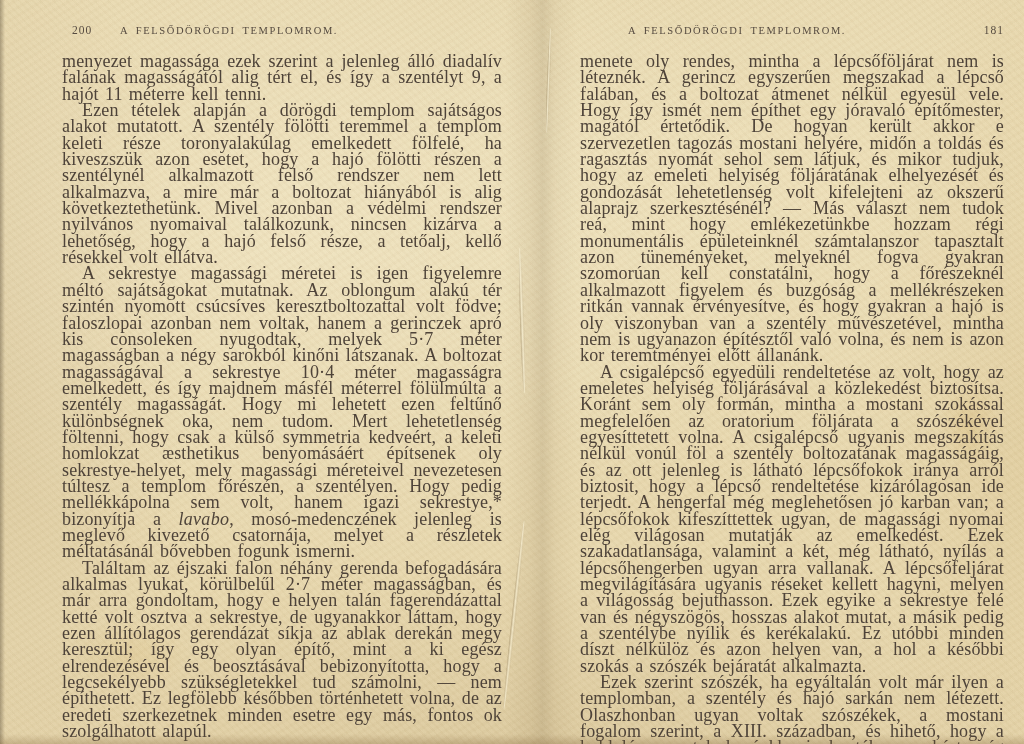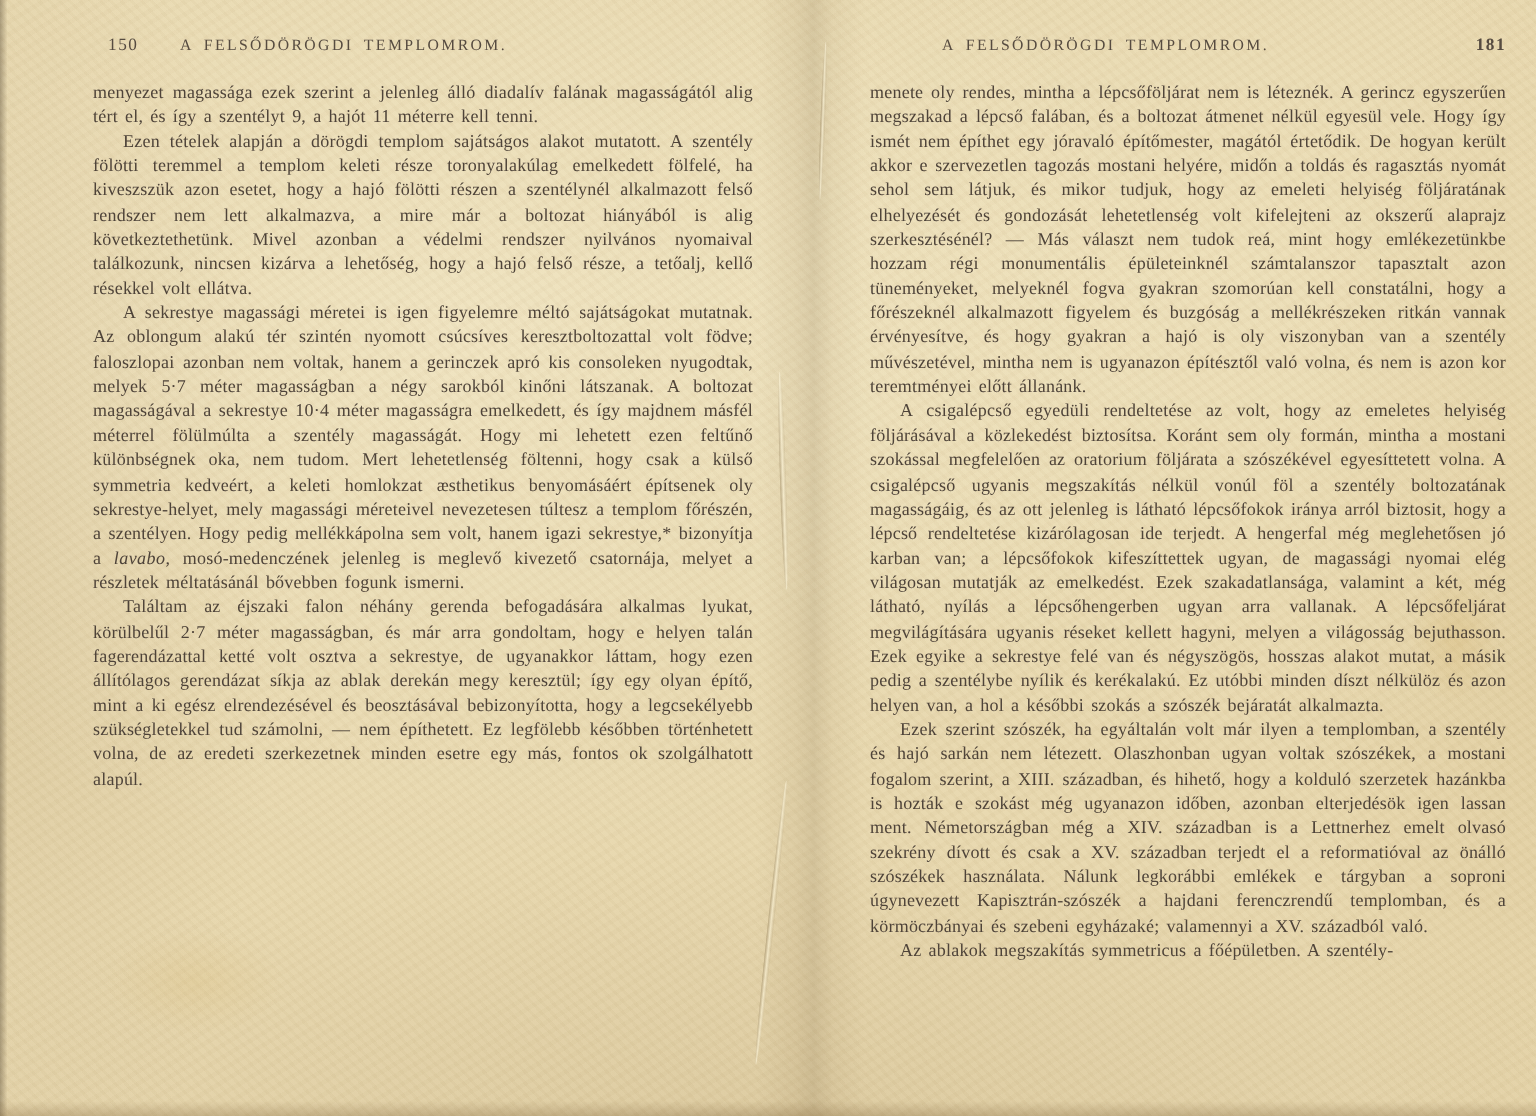--- a/index.html
+++ b/index.html
@@ -82,24 +82,24 @@
     margin-bottom: 13px;
     color: #564b40;
   }
   .running-head {
     flex: 1; text-align: left;
     letter-spacing: 1.6px;
     word-spacing: 3px;
   }
   .page-number { width: 48px; font-size: 11.5px; letter-spacing: 1px; }
   .page-left  .page-number { text-align: left; padding-left: 10px; }
-  .page-right .page-number { text-align: right; font-weight: bold; }
+  .page-right .page-number { text-align: right; }
 
   .body-text {
-    font-size: 12px;
+    font-size: 18px;
     line-height: 16.35px;
     text-align: justify;
     letter-spacing: 0.15px;
     word-spacing: 1.6px;
     font-family: Liberation Serif, serif;
   }
   .body-text p { margin: 0; text-indent: 20px; }
   .body-text p.no-indent { text-indent: 0; }
   .body-text i { letter-spacing: 0.3px; }
 
@@ -121,21 +121,21 @@
 <div class="paper-grain"></div>
 <div class="gutter"></div>
 <div class="crease crease-1"></div>
 <div class="crease crease-2"></div>
 <div class="crease crease-3"></div>
 <div class="stain-1"></div>
 <div class="stain-2"></div>
 
 <div class="page page-left">
   <div class="page-header">
-    <span class="page-number">150</span>
+    <span class="page-number">200</span>
     <span class="running-head">A FELSŐDÖRÖGDI TEMPLOMROM.</span>
     <span class="page-number"></span>
   </div>
   <div class="body-text">
       <p class="no-indent">menyezet magassága ezek szerint a jelenleg álló diadalív falának magasságától alig tért el, és így a szentélyt 9, a hajót 11 méterre kell tenni.</p>
       <p>Ezen tételek alapján a dörögdi templom sajátságos alakot mutatott. A szentély fölötti teremmel a templom keleti része toronyalakúlag emelkedett fölfelé, ha kiveszszük azon esetet, hogy a hajó fölötti részen a szentélynél alkalmazott felső rendszer nem lett alkalmazva, a mire már a boltozat hiányából is alig következtethetünk. Mivel azonban a védelmi rendszer nyilvános nyomaival találkozunk, nincsen kizárva a lehetőség, hogy a hajó felső része, a tetőalj, kellő résekkel volt ellátva.</p>
       <p>A sekrestye magassági méretei is igen figyelemre méltó sajátságokat mutatnak. Az oblongum alakú tér szintén nyomott csúcsíves keresztboltozattal volt födve; faloszlopai azonban nem voltak, hanem a gerinczek apró kis consoleken nyugodtak, melyek 5·7 méter magasságban a négy sarokból kinőni látszanak. A boltozat magasságával a sekrestye 10·4 méter magasságra emelkedett, és így majdnem másfél méterrel fölülmúlta a szentély magasságát. Hogy mi lehetett ezen feltűnő különbségnek oka, nem tudom. Mert lehetetlenség föltenni, hogy csak a külső symmetria kedveért, a keleti homlokzat æsthetikus benyomásáért építsenek oly sekrestye-helyet, mely magassági méreteivel nevezetesen túltesz a templom főrészén, a szentélyen. Hogy pedig mellékkápolna sem volt, hanem igazi sekrestye,* bizonyítja a <i>lavabo</i>, mosó-medenczének jelenleg is meglevő kivezető csatornája, melyet a részletek méltatásánál bővebben fogunk ismerni.</p>
       <p>Találtam az éjszaki falon néhány gerenda befogadására alkalmas lyukat, körülbelűl 2·7 méter magasságban, és már arra gondoltam, hogy e helyen talán fagerendázattal ketté volt osztva a sekrestye, de ugyanakkor láttam, hogy ezen állítólagos gerendázat síkja az ablak derekán megy keresztül; így egy olyan építő, mint a ki egész elrendezésével és beosztásával bebizonyította, hogy a legcsekélyebb szükségletekkel tud számolni, — nem építhetett. Ez legfölebb későbben történhetett volna, de az eredeti szerkezetnek minden esetre egy más, fontos ok szolgálhatott alapúl.</p>
     </div>
 </div>

